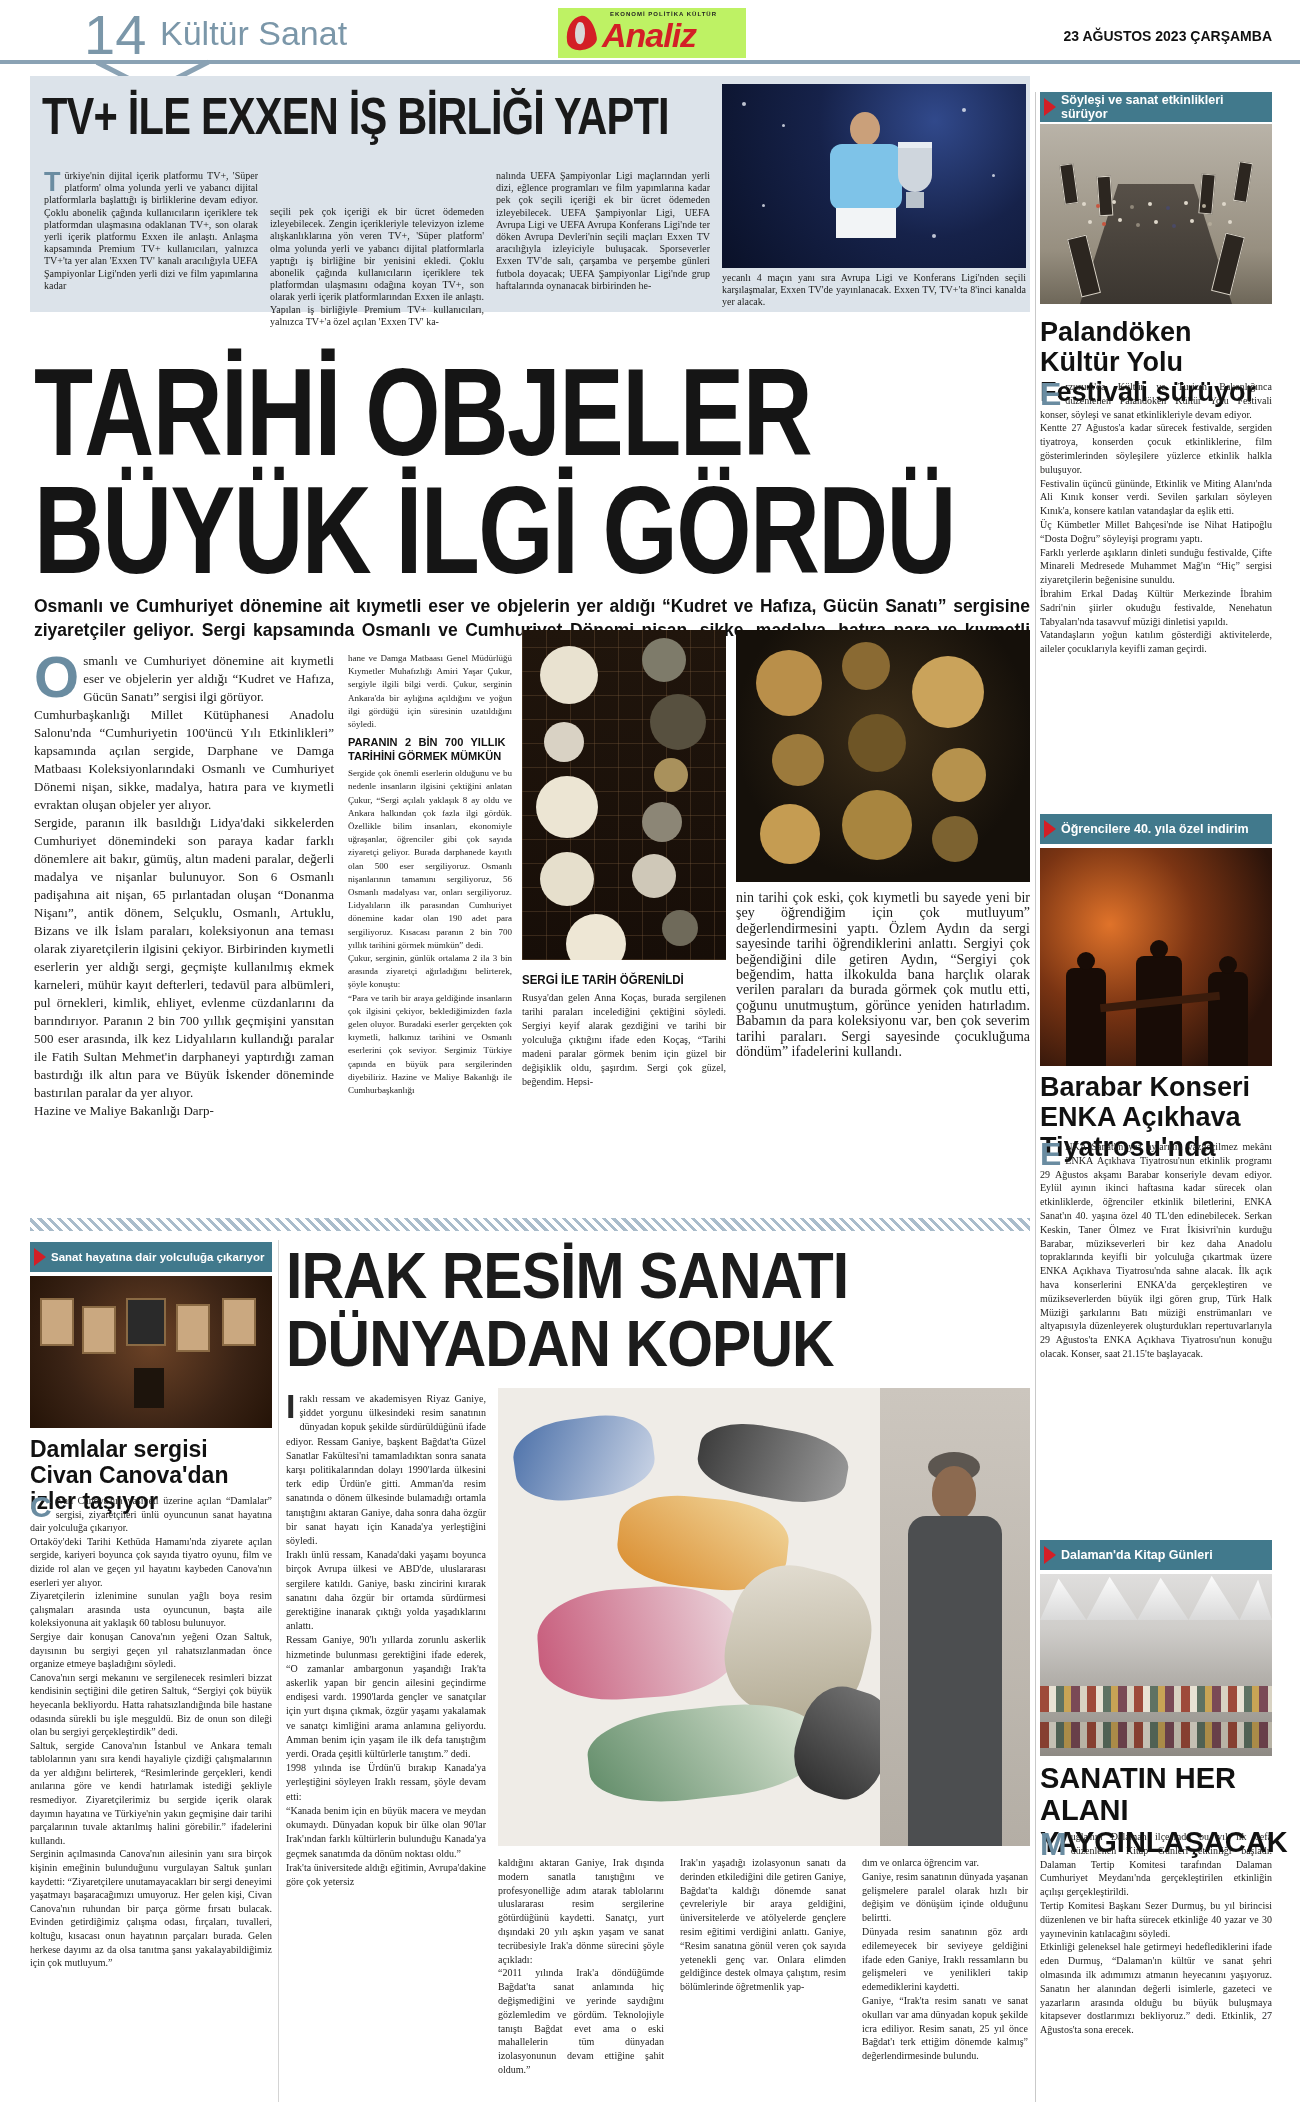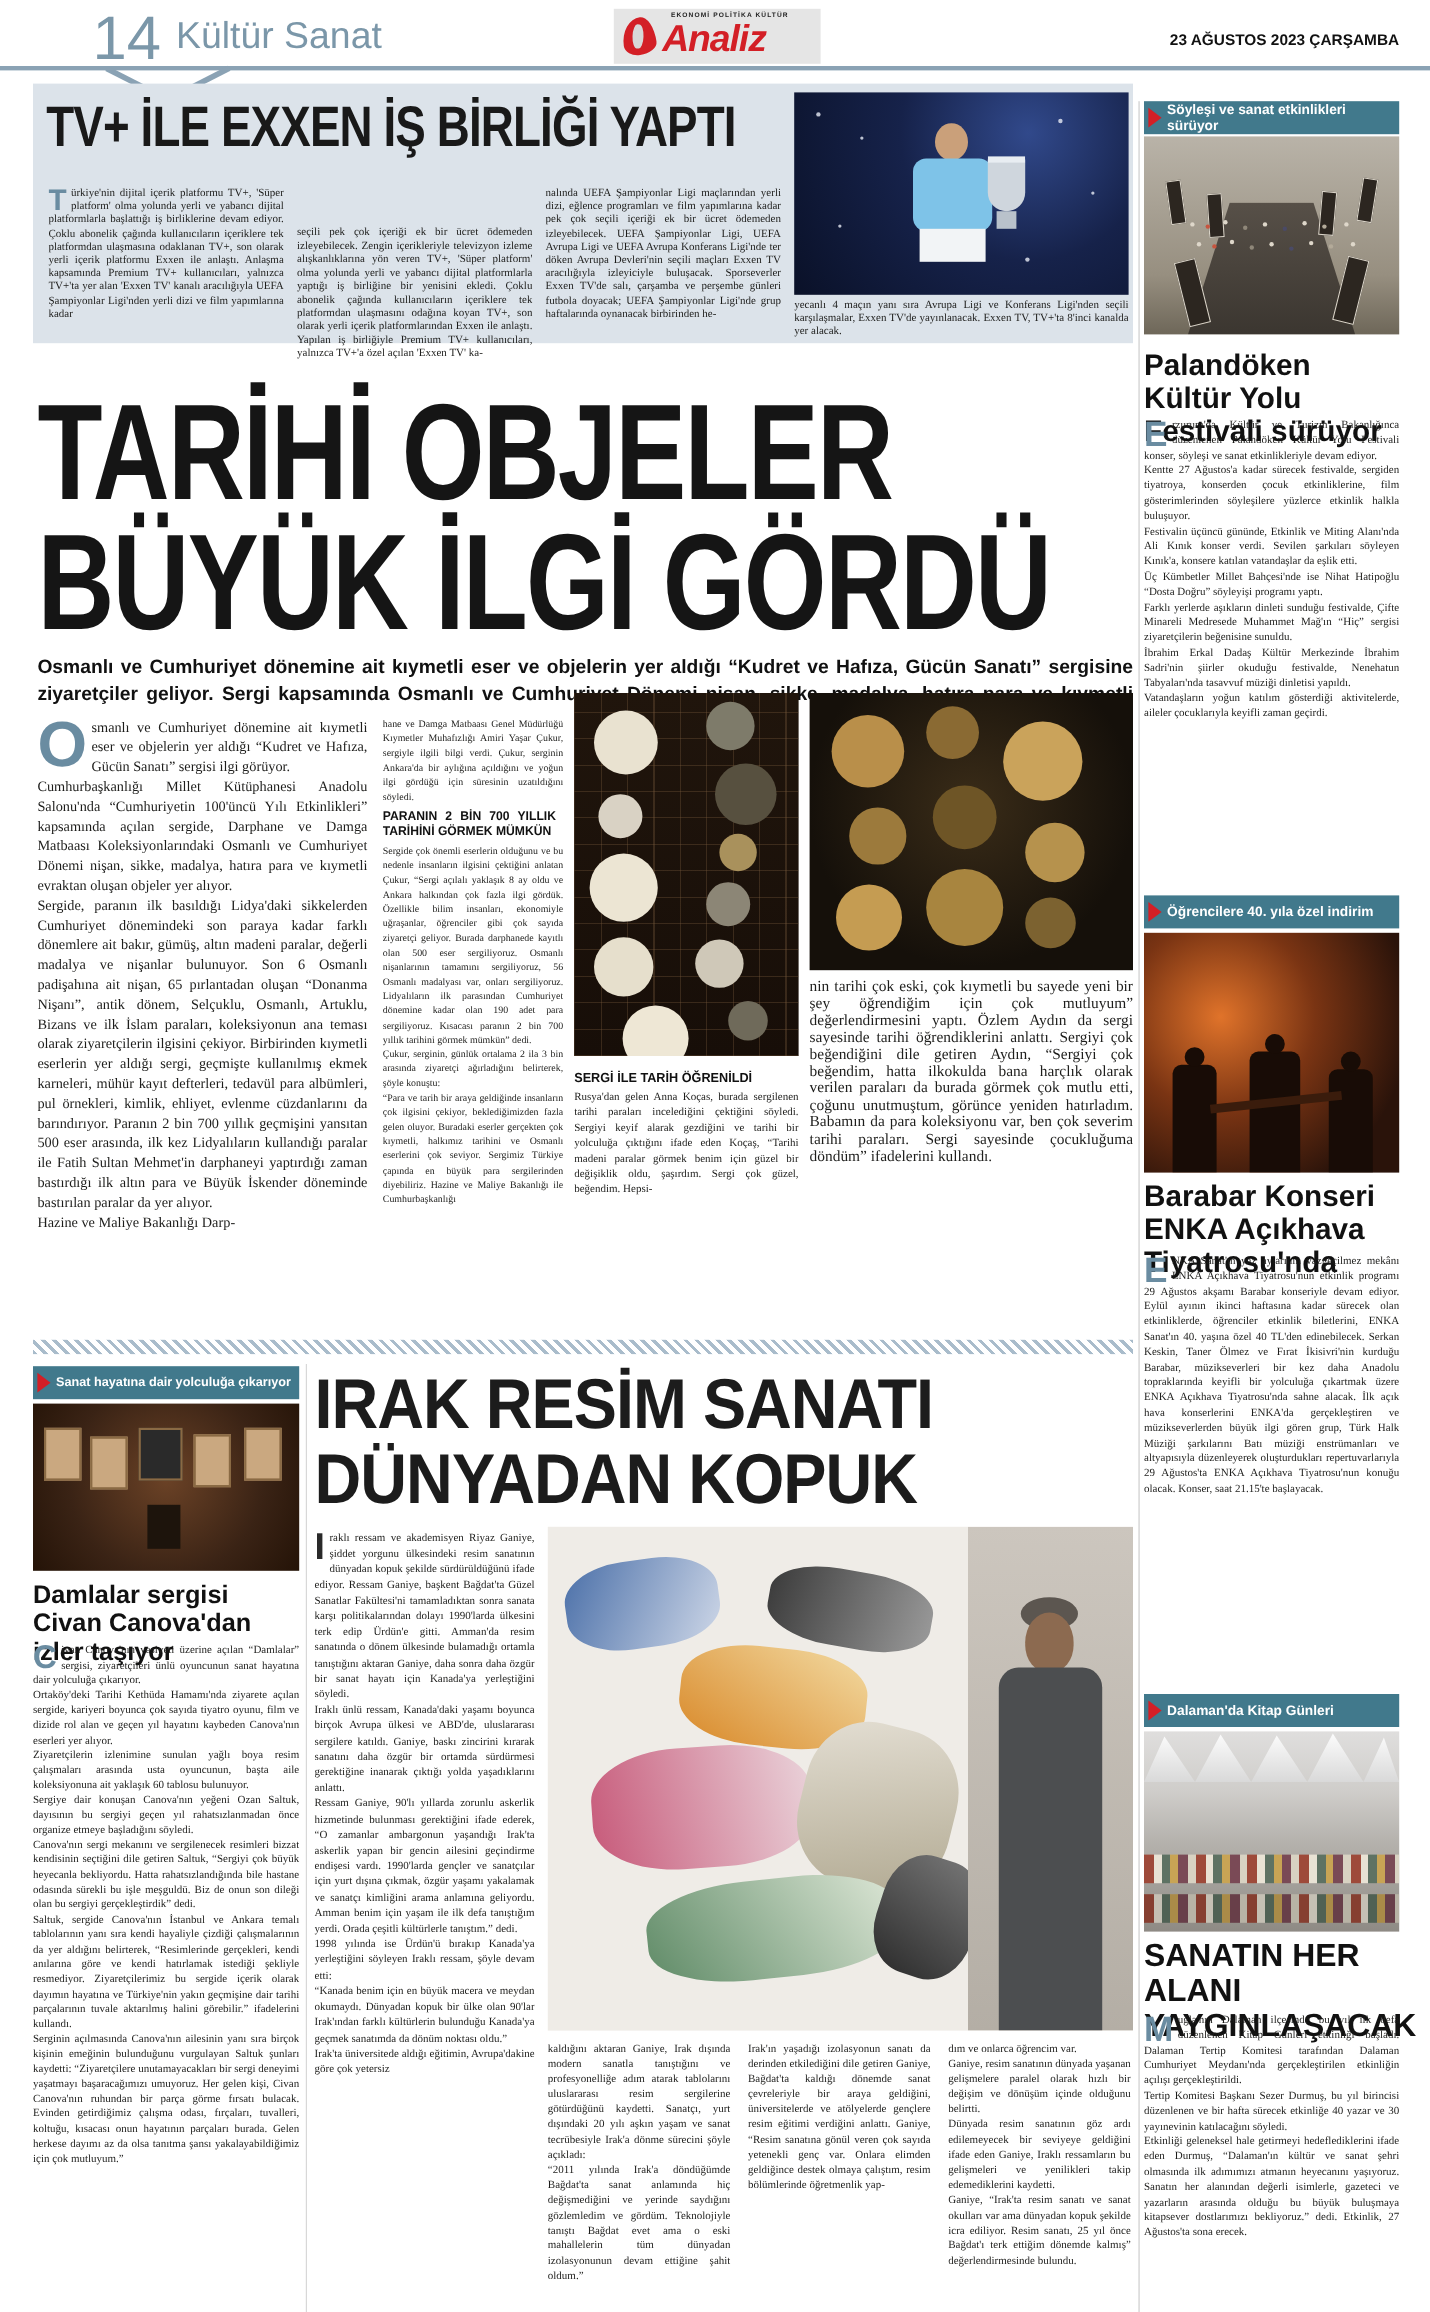--- a/index.html
+++ b/index.html
@@ -2,21 +2,21 @@
 <html><head>
 <meta charset="utf-8">
 <style>
   html,body{margin:0;padding:0;background:#888;}
   .page{position:relative;width:1300px;height:2102px;background:#fff;overflow:hidden;
         font-family:"Liberation Serif",serif;color:#1d1d1b;margin:0 auto;}
   .abs{position:absolute;}
   
   .pagenum{left:84px;top:2px;font-family:"Liberation Sans",sans-serif;font-size:56px;color:#7b97a9;}
   .section{left:160px;top:14px;font-family:"Liberation Sans",sans-serif;font-size:34px;color:#7b97a9;}
-  .logo-box{left:558px;top:8px;width:188px;height:50px;background:#e5e5e5;}
+  .logo-box{left:558px;top:8px;width:188px;height:50px;background:#bef264;}
   .logo-tag{position:absolute;left:52px;top:3px;font-family:"Liberation Sans",sans-serif;font-size:6px;
             font-weight:bold;color:#222;letter-spacing:1px;}
   .logo-word{position:absolute;left:44px;top:8px;font-family:"Liberation Sans",sans-serif;font-weight:900;
              font-style:italic;font-size:34px;color:#d31f26;letter-spacing:-1px;}
   .logo-flame{position:absolute;left:8px;top:8px;width:30px;height:34px;background:#d31f26;
               border-radius:60% 40% 55% 45%/70% 70% 30% 30%;transform:rotate(-8deg);}
   .logo-flame:after{content:"";position:absolute;left:9px;top:6px;width:10px;height:22px;background:#d8d8d8;
               border-radius:50%/60%;transform:rotate(10deg);}
   .date{left:1020px;top:28px;width:252px;text-align:right;font-family:"Liberation Sans",sans-serif;
         font-weight:bold;font-size:14px;color:#111;}

